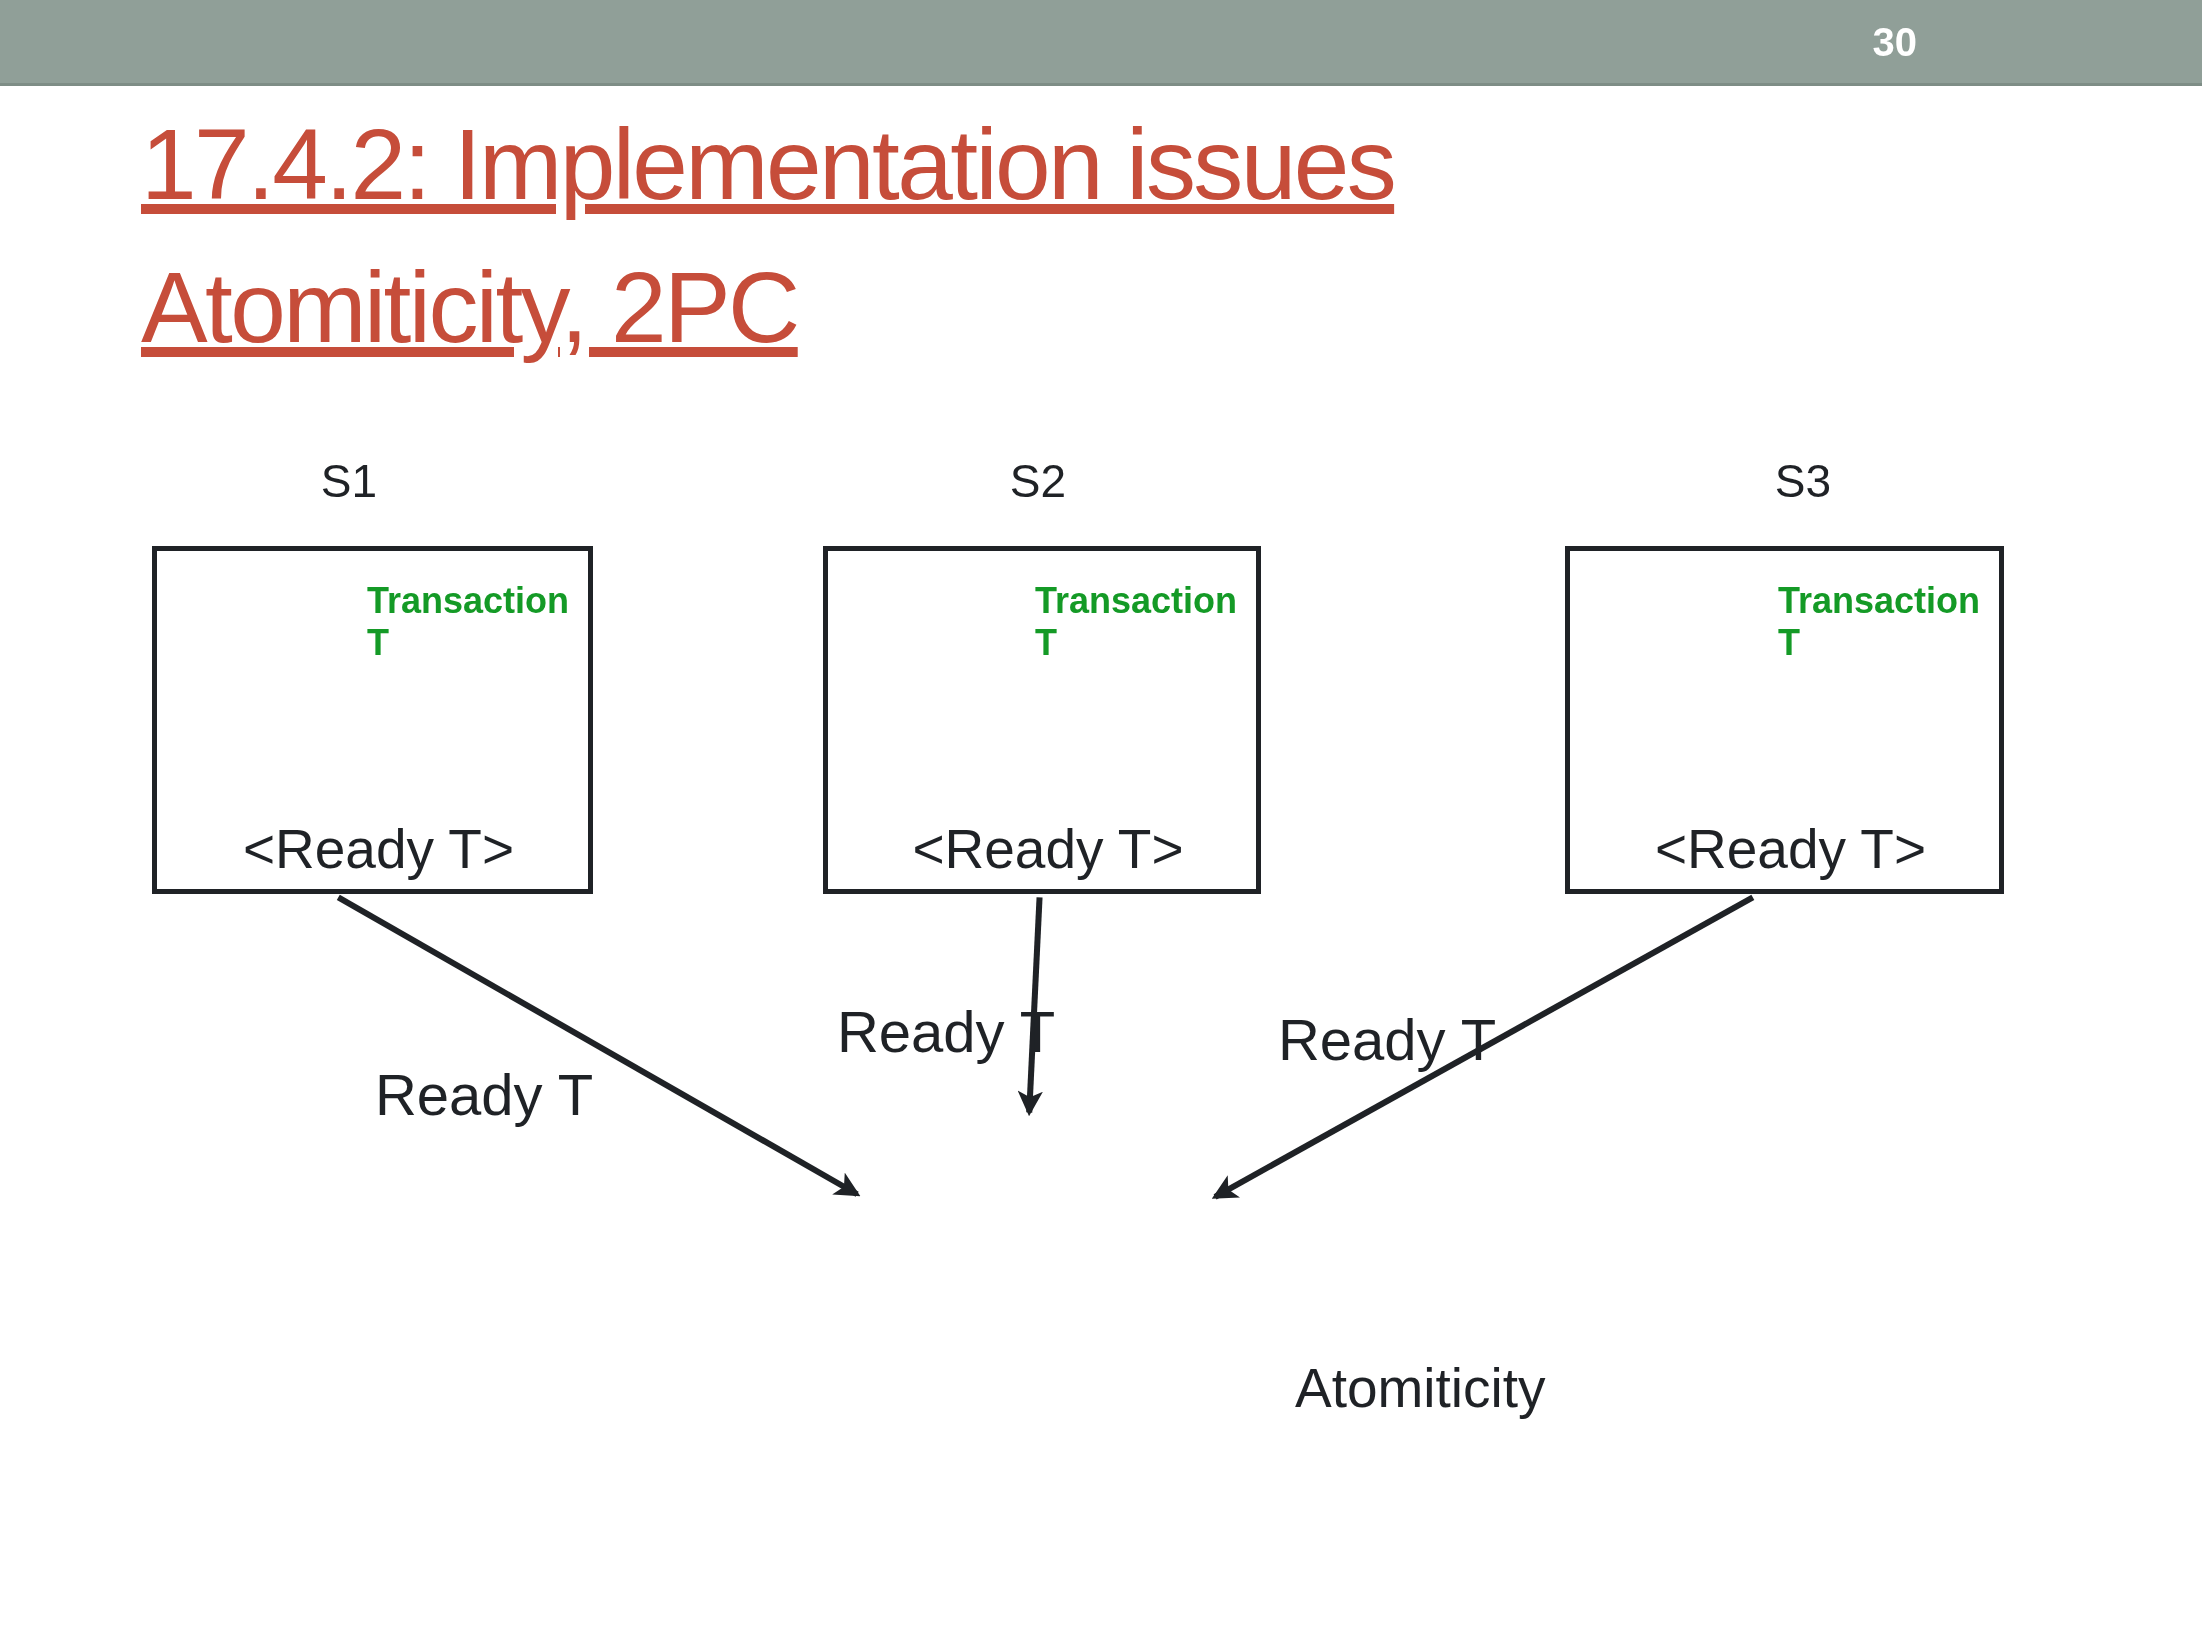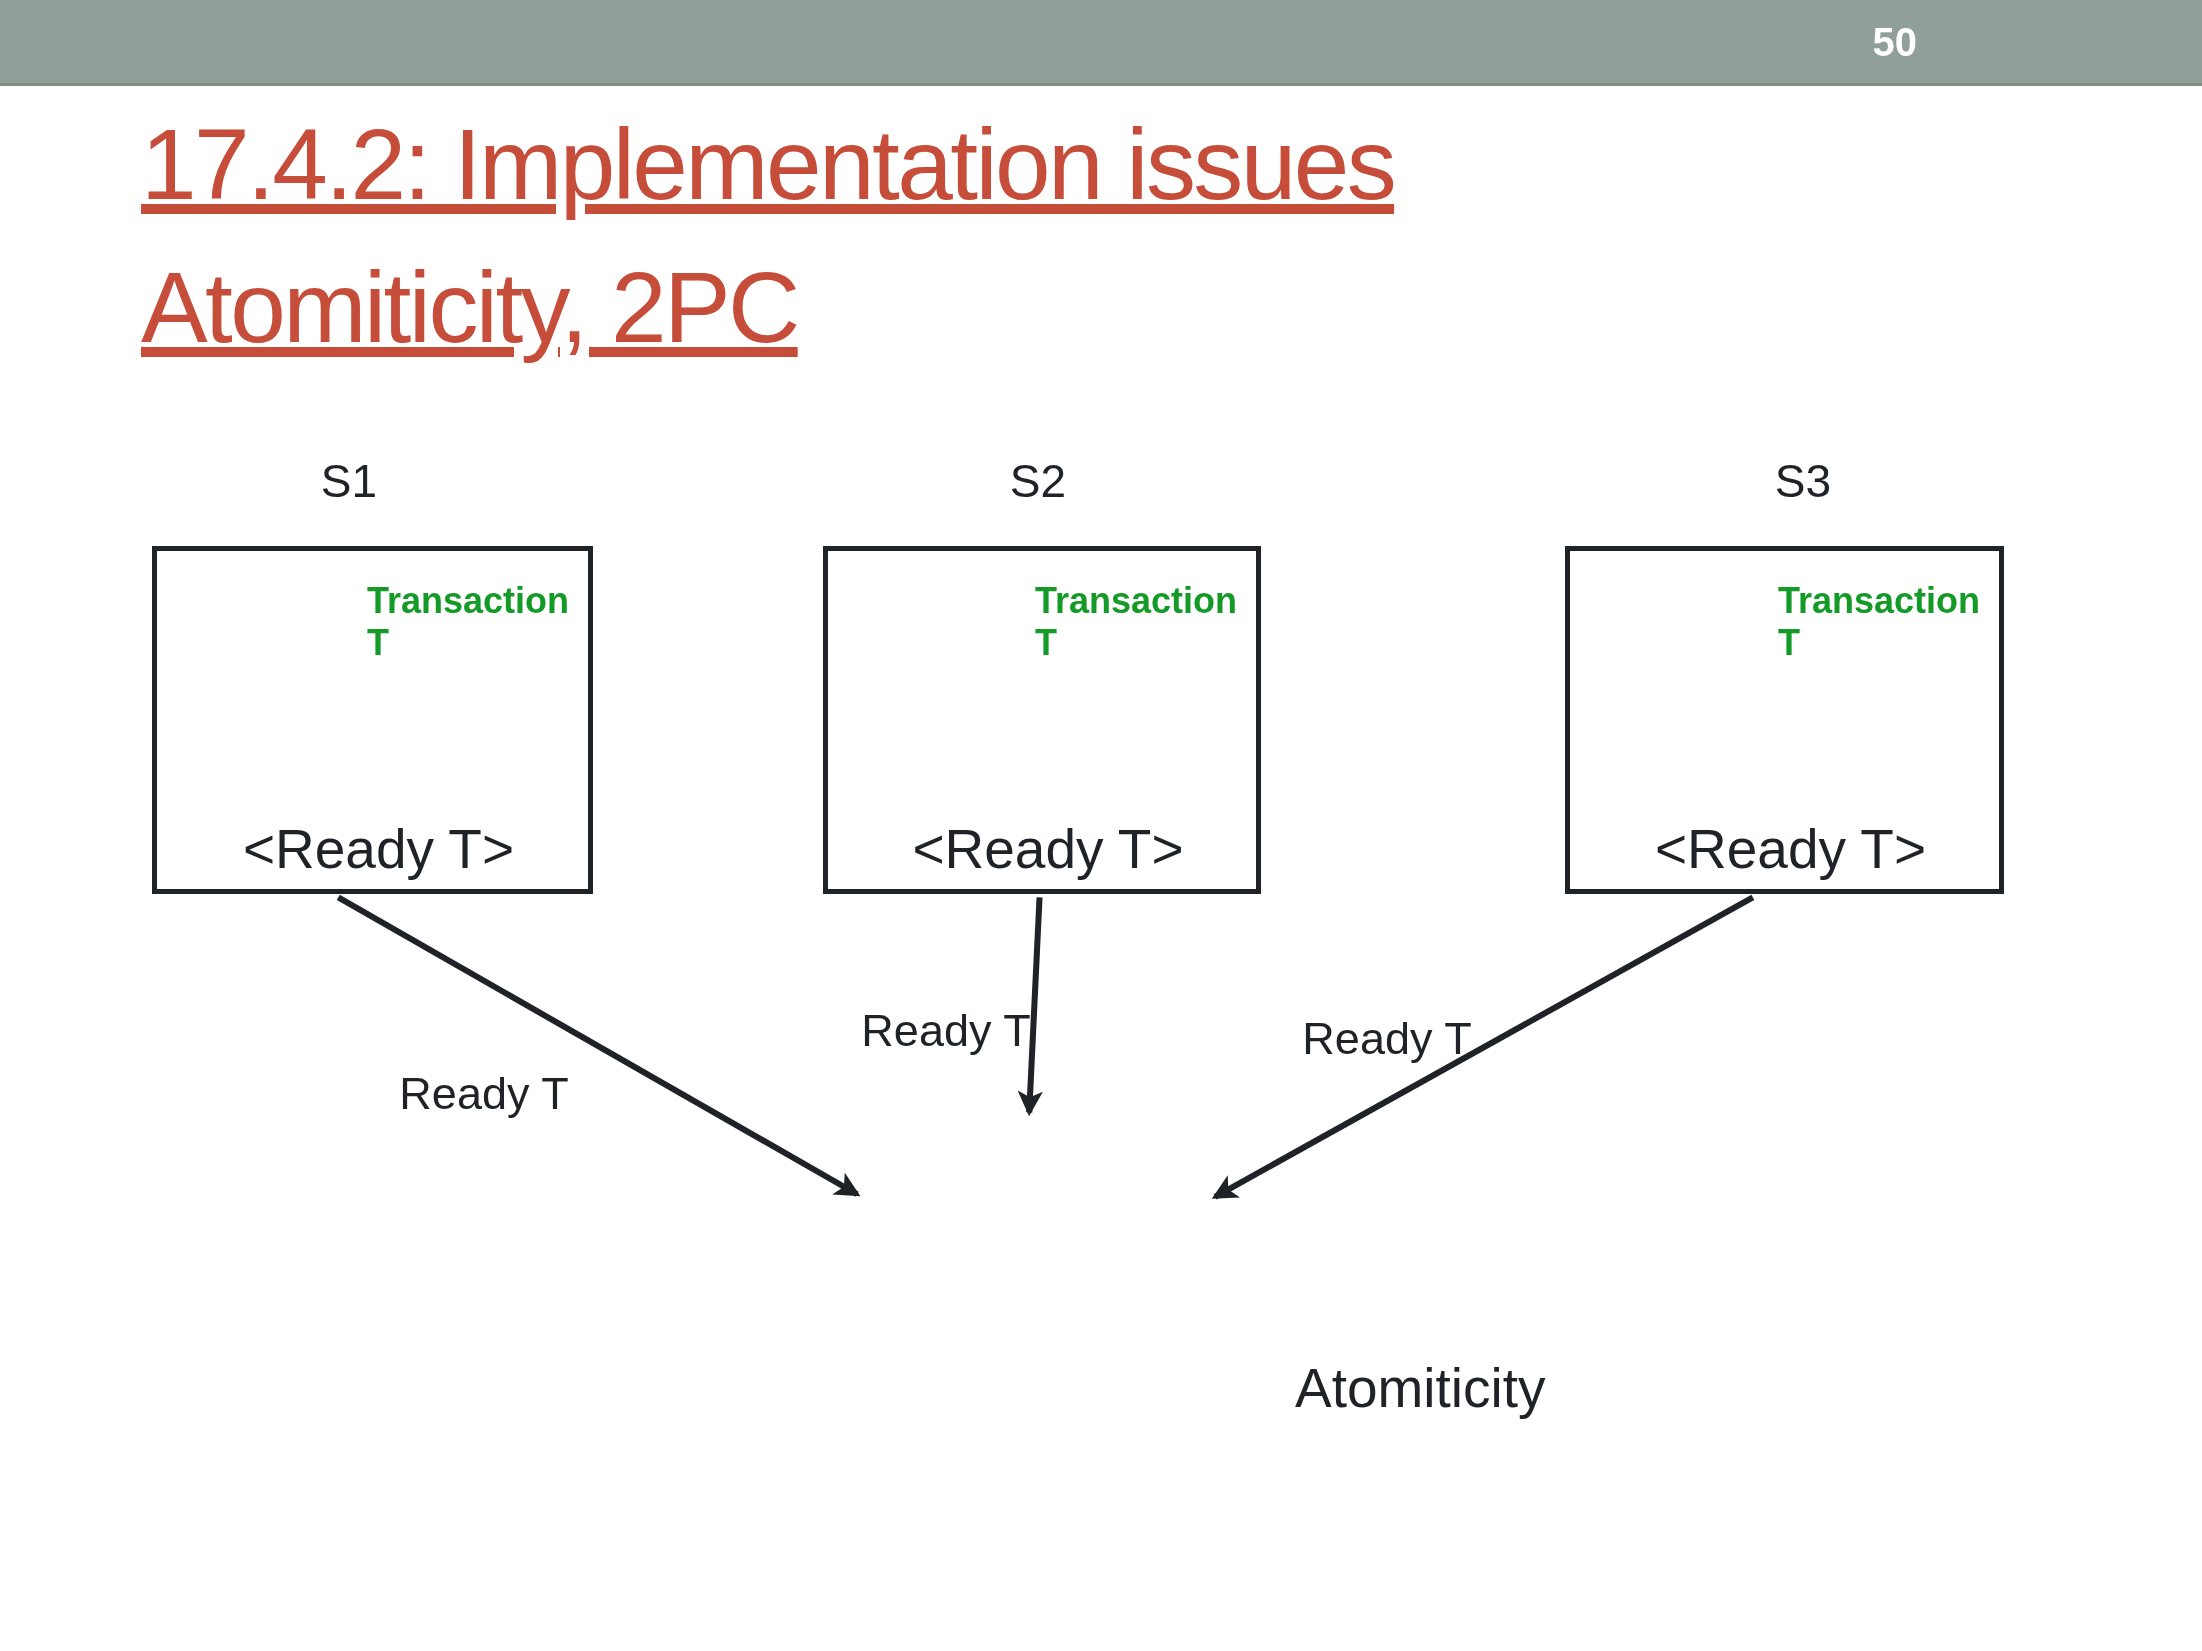--- a/index.html
+++ b/index.html
@@ -94,21 +94,21 @@
     text-align: center;
     font-size: 55px;
     line-height: 1;
     color: var(--ink, #1f2226);
     white-space: nowrap;
   }
 
   .msg {
     position: absolute;
     transform: translate(-50%, -50%);
-    font-size: 45px;
+    font-size: 58px;
     color: var(--ink, #1f2226);
     white-space: nowrap;
   }
 
   .coord-circle {
     position: absolute;
     left: 795px;
     top: 1131px;
     width: 475px;
     height: 475px;
@@ -129,21 +129,21 @@
     color: var(--ink, #1f2226);
     white-space: nowrap;
   }
 </style>
 </head>
 <body>
 
 <div class="slide">
 
   <header class="topbar">
-    <span class="pagenum">50</span>
+    <span class="pagenum">30</span>
   </header>
 
   <h1 class="title">
     <span class="tl">17.4.2: Implementation issues</span>
     <span class="tl">Atomiticity, 2PC</span>
   </h1>
 
   <div class="diagram">
 
     <svg class="arrows" viewBox="0 0 2560 1920">

